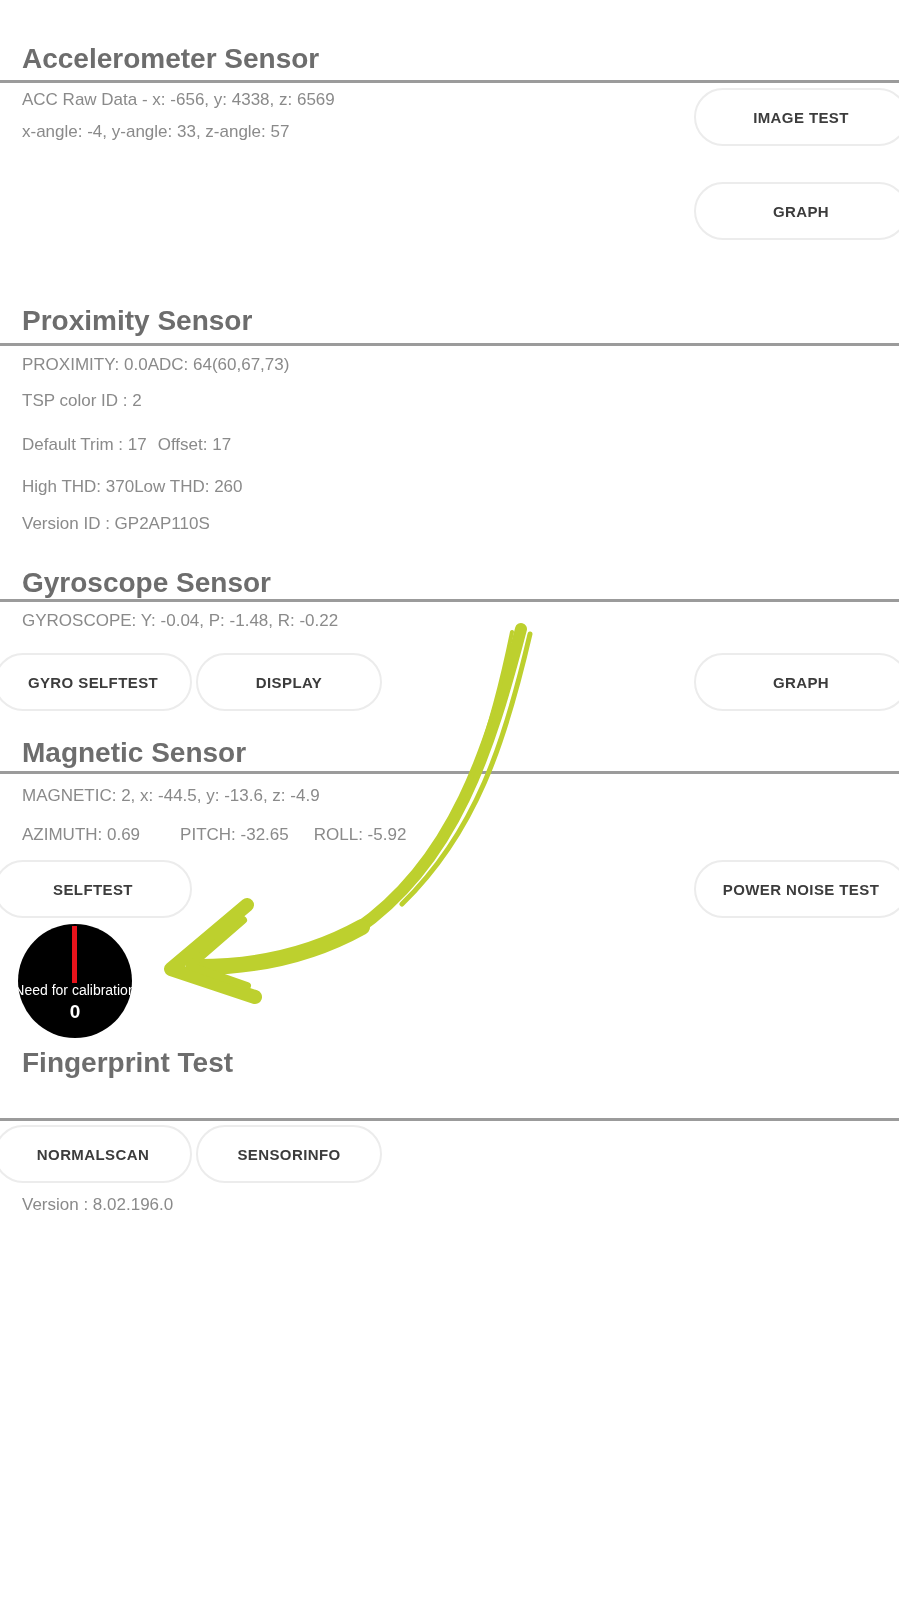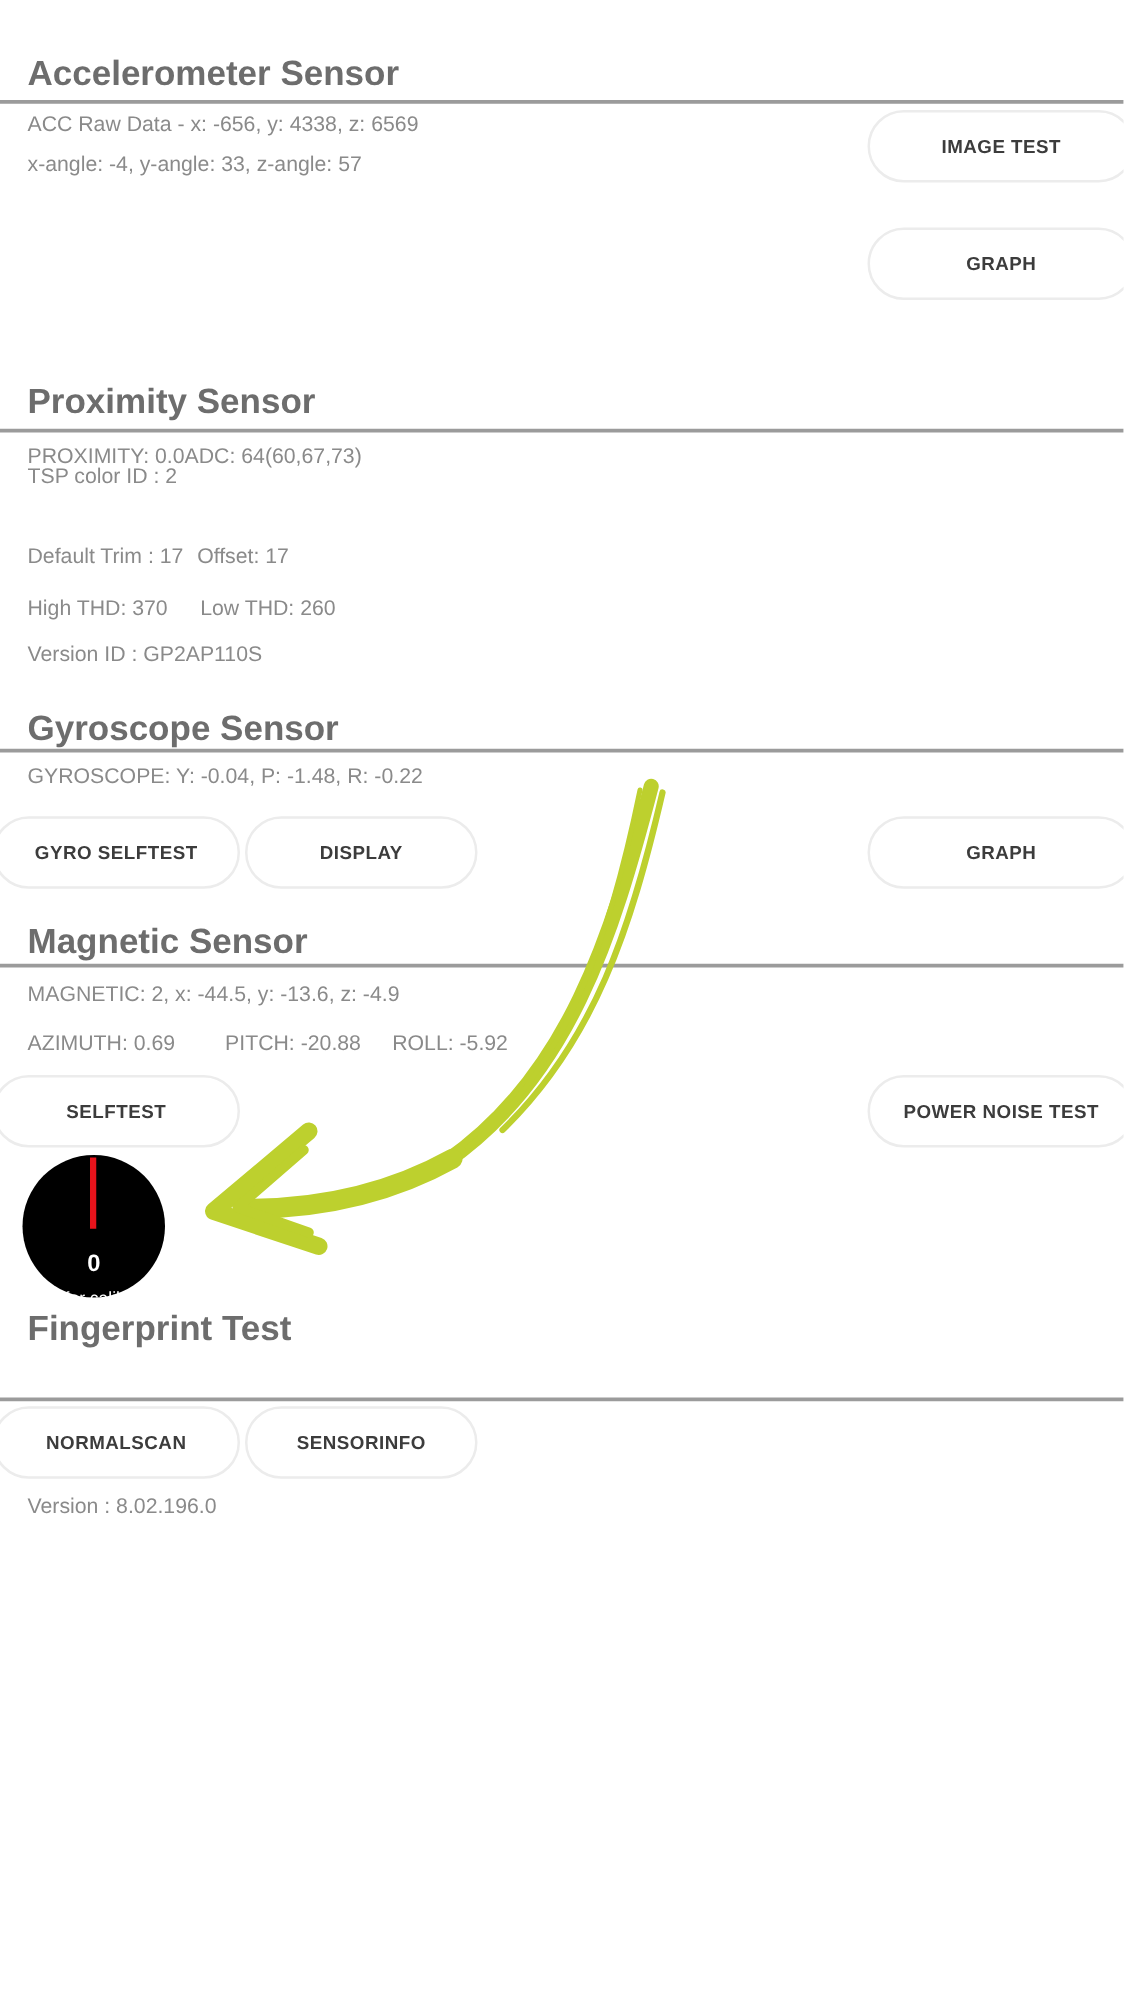--- a/index.html
+++ b/index.html
@@ -36,36 +36,36 @@
   .compass {
     position:absolute; left:18px; top:924px; width:114px; height:114px;
     border-radius:50%; background:var(--compass_bg,#000);
   }
   .needle {
     position:absolute; left:54px; top:2px; width:5px; height:57px;
     background:var(--needle,#e8131b);
   }
   .compass-status {
     position:absolute; left:-4px; top:58px; width:122px; text-align:center;
-    color:var(--compass_text,#fff); font-size:14px; white-space:nowrap;margin-top:48px;
+    color:var(--compass_text,#fff); font-size:14px; white-space:nowrap;
   }
   .compass-value {
     position:absolute; left:0; top:77px; width:114px; text-align:center;
     color:var(--compass_text,#fff); font-size:19px; font-weight:600;
   }
   .annotation-arrow {
     position:absolute; left:0; top:0; z-index:5; pointer-events:none;
   }
   .annotation-arrow path {
     fill:none; stroke:var(--accent_arrow,#bdd02e);
     stroke-linecap:round; stroke-linejoin:round;
   }
   .gap-a { }
   .gap-b { margin-left:11px; }
-  .gap-c { margin-left:26px; }
+  .gap-c { }
   .gap-d { margin-left:40px; }
   .gap-e { margin-left:25px; }
 </style>
 </head>
 <body>
 
 <div class="page">
 
   <div>
     <h2 class="heading" style="top:44px">Accelerometer Sensor</h2>
@@ -75,21 +75,21 @@
     <button class="btn btn-right" style="top:88px">IMAGE TEST</button>
     <button class="btn btn-right" style="top:182px">GRAPH</button>
   </div>
 
   <div>
     <h2 class="heading" style="top:306px">Proximity Sensor</h2>
     <div class="divider" style="top:343px"></div>
     <div class="body-text" style="top:355px">
       <span>PROXIMITY: 0.0</span><span class="gap-a">ADC: 64(60,67,73)</span>
     </div>
-    <div class="body-text" style="top:371px">TSP color ID : 2</div>
+    <div class="body-text" style="top:391px">TSP color ID : 2</div>
     <div class="body-text" style="top:435px">
       <span>Default Trim : 17</span><span class="gap-b">Offset: 17</span>
     </div>
     <div class="body-text" style="top:477px">
       <span>High THD: 370</span><span class="gap-c">Low THD: 260</span>
     </div>
     <div class="body-text" style="top:514px">Version ID : GP2AP110S</div>
   </div>
 
   <div>
@@ -99,21 +99,21 @@
     <button class="btn" style="left:-6px; top:653px; width:198px">GYRO SELFTEST</button>
     <button class="btn" style="left:196px; top:653px; width:186px">DISPLAY</button>
     <button class="btn btn-right" style="top:653px">GRAPH</button>
   </div>
 
   <div>
     <h2 class="heading" style="top:738px">Magnetic Sensor</h2>
     <div class="divider" style="top:771px"></div>
     <div class="body-text" style="top:786px">MAGNETIC: 2, x: -44.5, y: -13.6, z: -4.9</div>
     <div class="body-text" style="top:825px">
-      <span>AZIMUTH: 0.69</span><span class="gap-d">PITCH: -20.88</span><span class="gap-e">ROLL: -5.92</span>
+      <span>AZIMUTH: 0.69</span><span class="gap-d">PITCH: -32.65</span><span class="gap-e">ROLL: -5.92</span>
     </div>
     <button class="btn" style="left:-6px; top:860px; width:198px">SELFTEST</button>
     <button class="btn btn-right" style="top:860px">POWER NOISE TEST</button>
 
     <div class="compass">
       <div class="needle"></div>
       <div class="compass-status">Need for calibration</div>
       <div class="compass-value">0</div>
     </div>
   </div>

